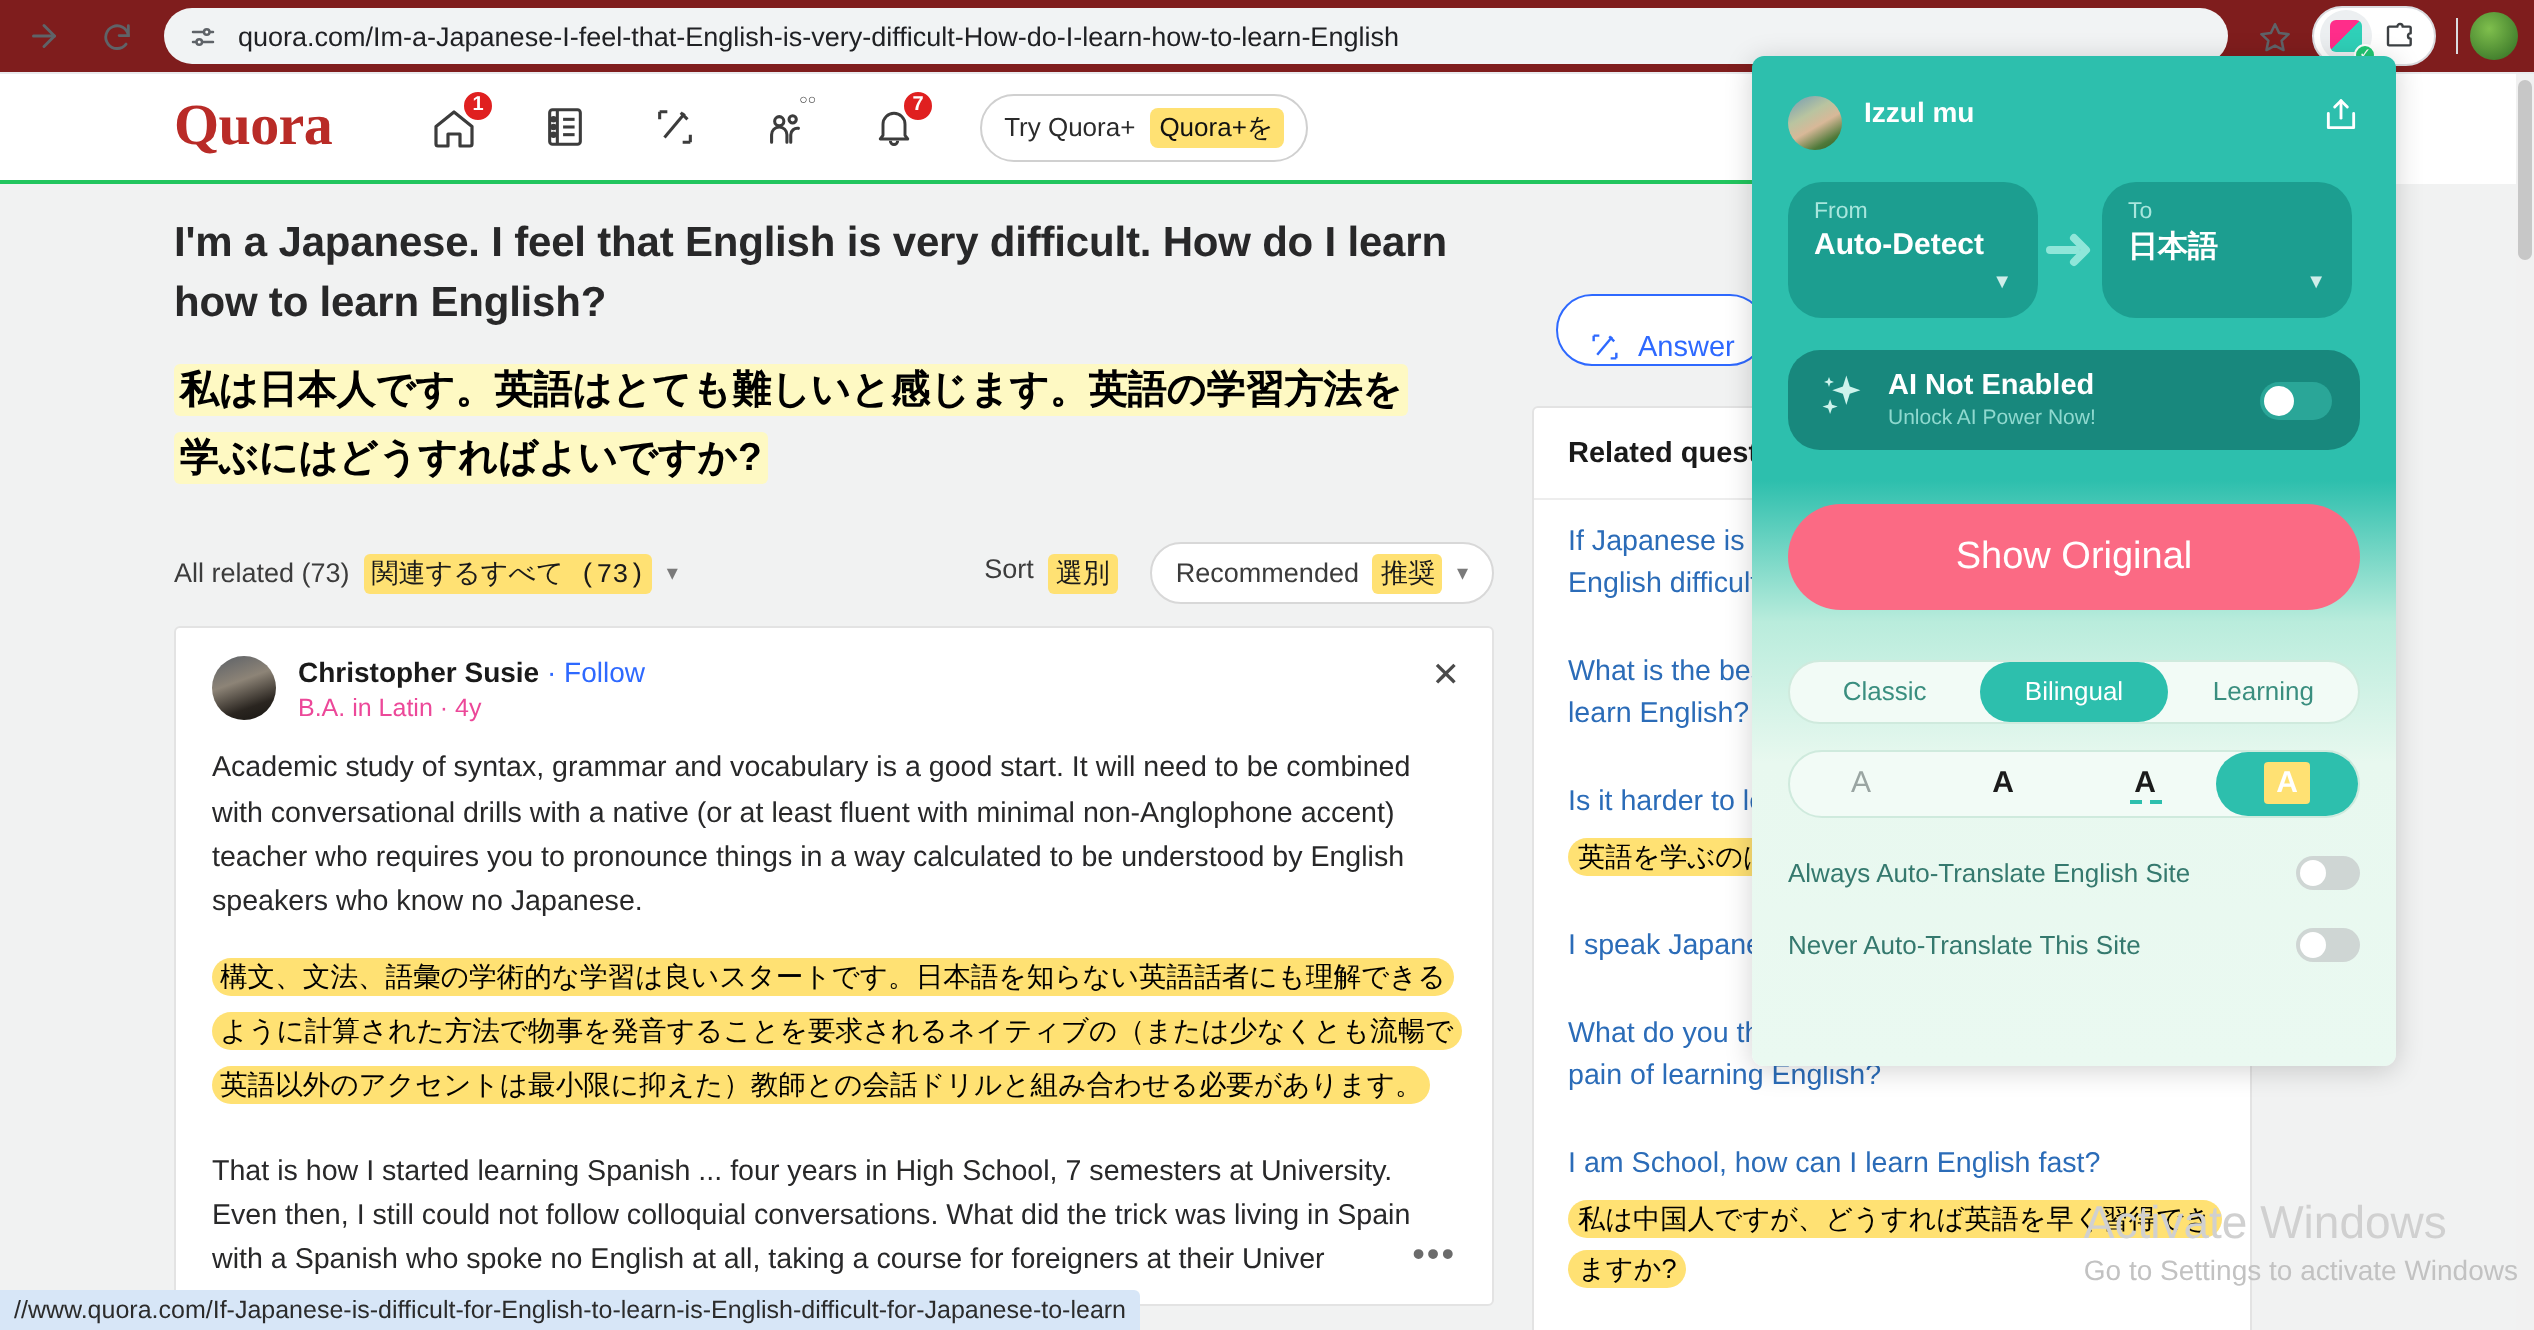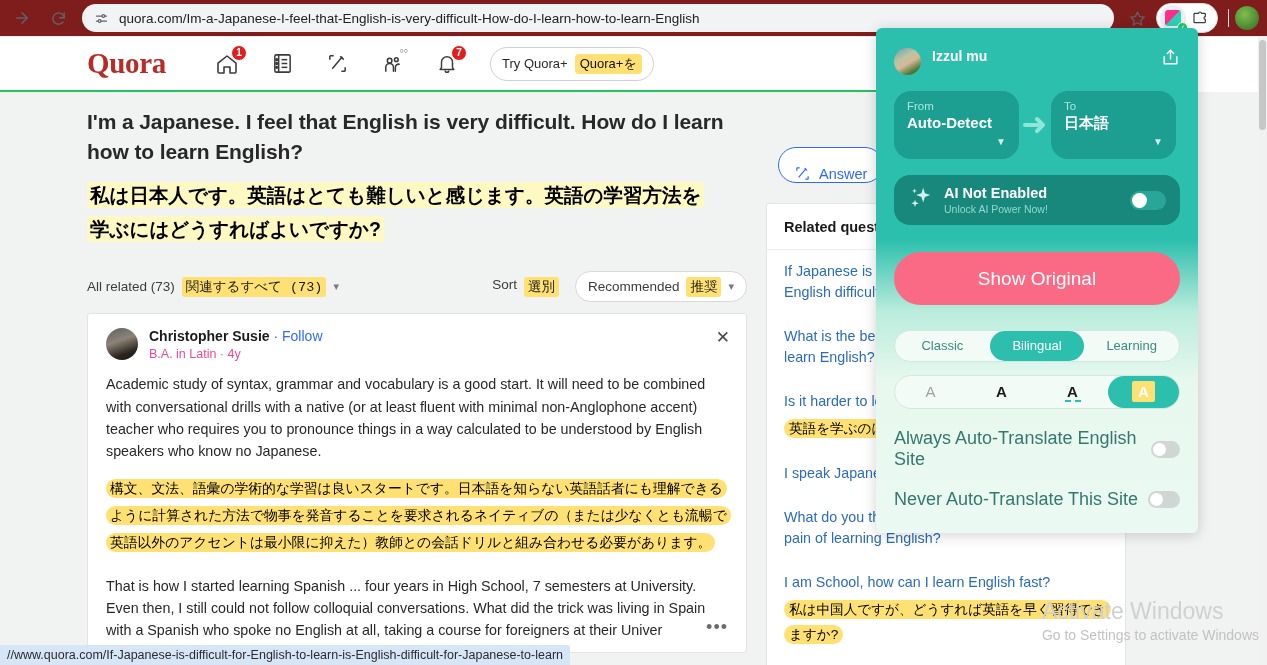--- a/index.html
+++ b/index.html
@@ -233,21 +233,21 @@
   .st.s3::after {
     content: ""; position: absolute; left: 50%; transform: translateX(-50%); bottom: 6px;
     width: 16px; height: 0; border-bottom: 2px dashed #2dbfad;
   }
   .st.s4 { background: #2dbfad; border-radius: 16px; height: 32px; }
   .st.s4 em { background: #ffe173; font-style: normal; font-weight: bold; color: #fff;
     padding: 2px 6px; border-radius: 2px; }
 
   .tog-row {
     margin: 19px 18px 0 18px; display: flex; align-items: center;
-    font-size: 18px; color: #35796e;
+    font-size: 13px; color: #35796e;
   }
   .tog-row .sw {
     margin-left: auto; width: 32px; height: 17px; border-radius: 9px; background: #cfd6d4; position: relative;
   }
   .tog-row .sw .knob { position:absolute; left:2px; top:2px; width:13px; height:13px; border-radius:50%; background:#fff; }
 
   
   .watermark {
     position: absolute; right: 8px; bottom: 22px; text-align: left; z-index: 5;
     color: #c9c9c9;

